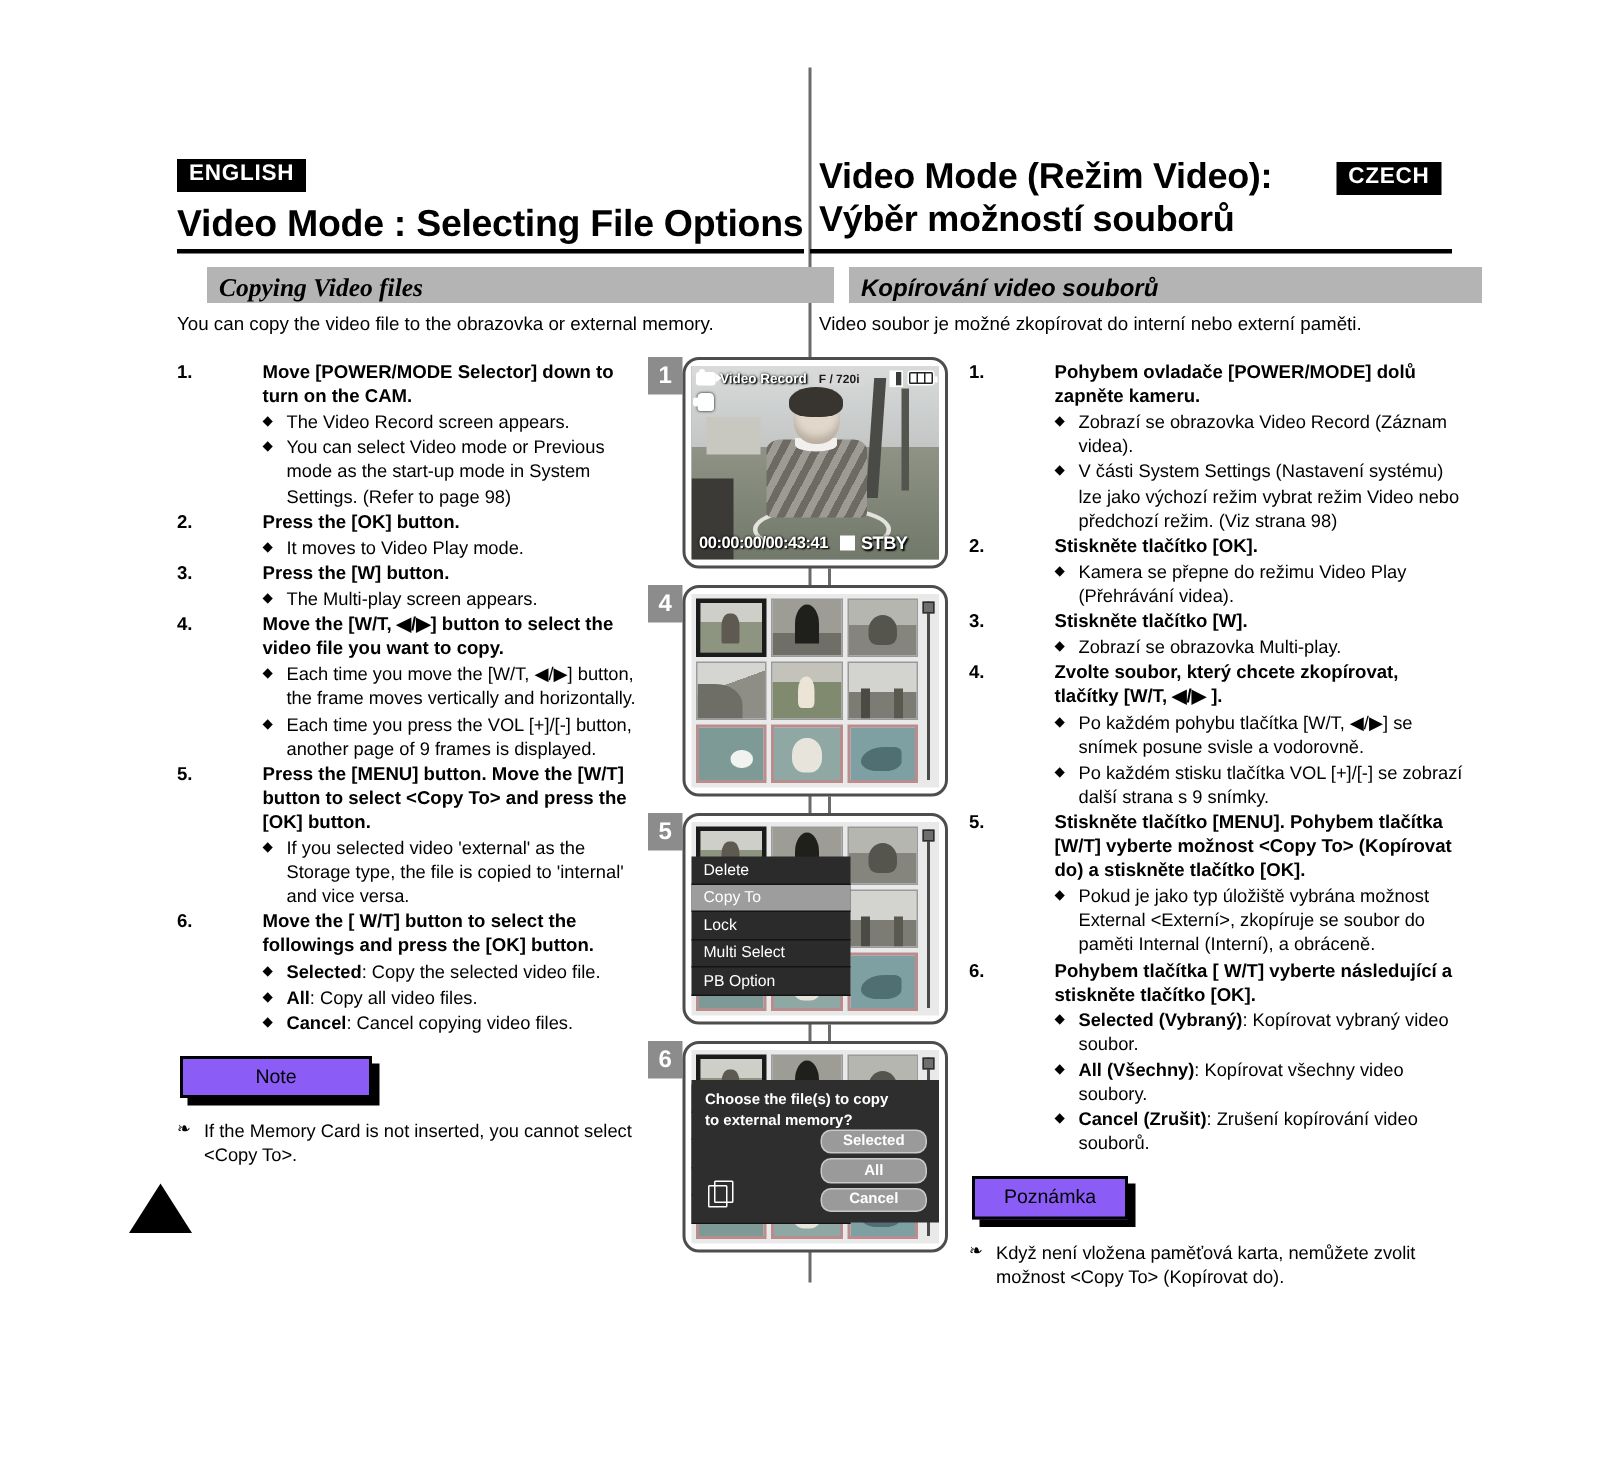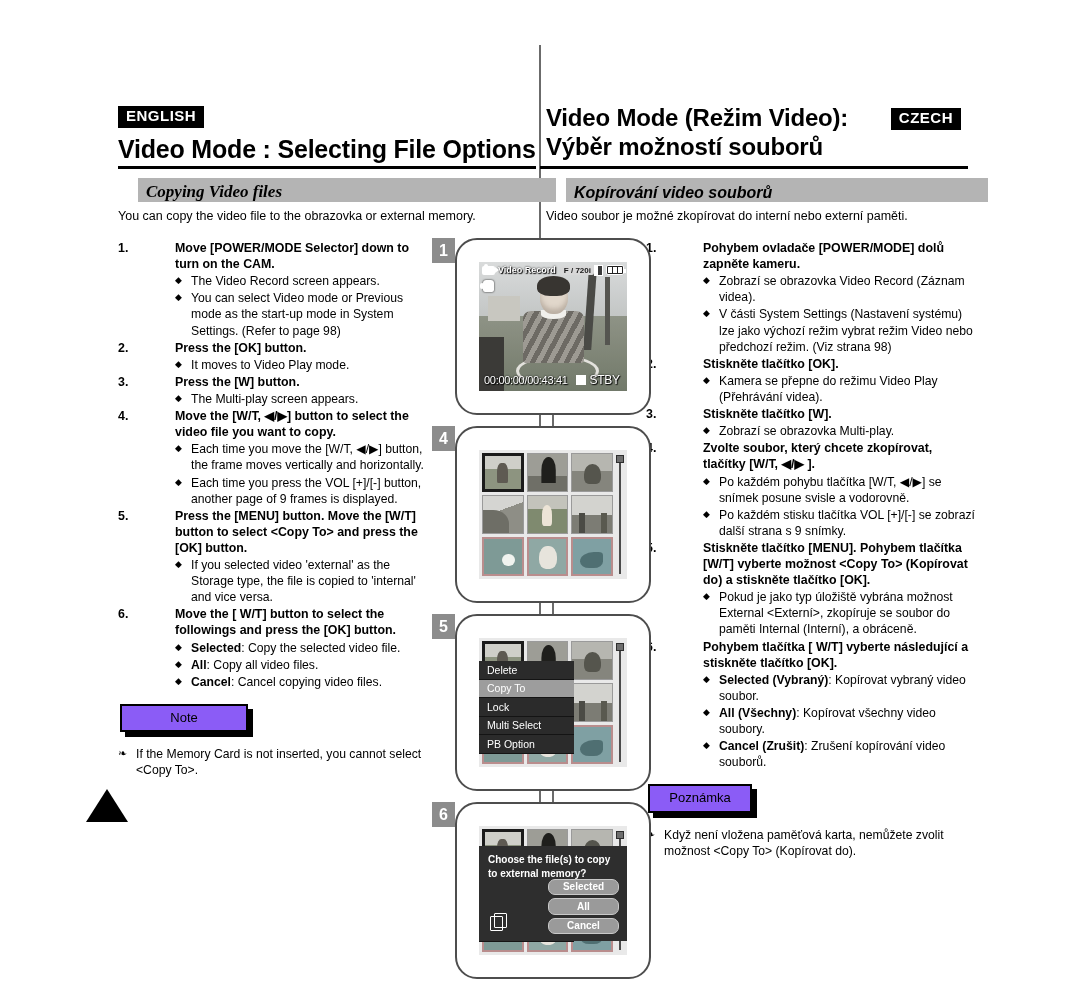--- a/index.html
+++ b/index.html
@@ -236,24 +236,24 @@
     font-size: 16px;
     font-weight: bold;
     display: flex;
     align-items: center;
     justify-content: center;
   }
   .panel {
     position: relative;
     background: #fff;
     border: 2px solid #4d4d4d;
-    border-radius: 22px;
-    padding: 22px;
+    border-radius: 11px;
+    padding: 4px;
     box-sizing: border-box;
-    width: 196px;
+    width: 177px;
   }
   .connector {
     width: 2px;
     height: 11px;
     background: #6b6b6b;
     margin: 0 auto;
   }
   .screen {
     position: relative;
     width: 100%;
@@ -407,24 +407,23 @@
   }
   .osd-bottom {
     position: absolute;
     left: 0; right: 8px; bottom: 4px;
     display: flex;
     align-items: center;
     padding: 0 5px;
     box-sizing: border-box;
     color: #fff;
     font-size: 11px;
-    font-weight: normal;
+    font-weight: bold;
     text-shadow: 0 0 2px #000, 1px 1px 1px #000;
     letter-spacing: -0.3px;
-    justify-content: space-between;
   }
   .osd-time { white-space: nowrap; }
   .osd-stby-box {
     width: 10px; height: 10px;
     background: #fff;
     margin-left: 8px;
     margin-right: 4px;
     flex: 0 0 10px;
   }
   .osd-stby { font-size: 12px; }

